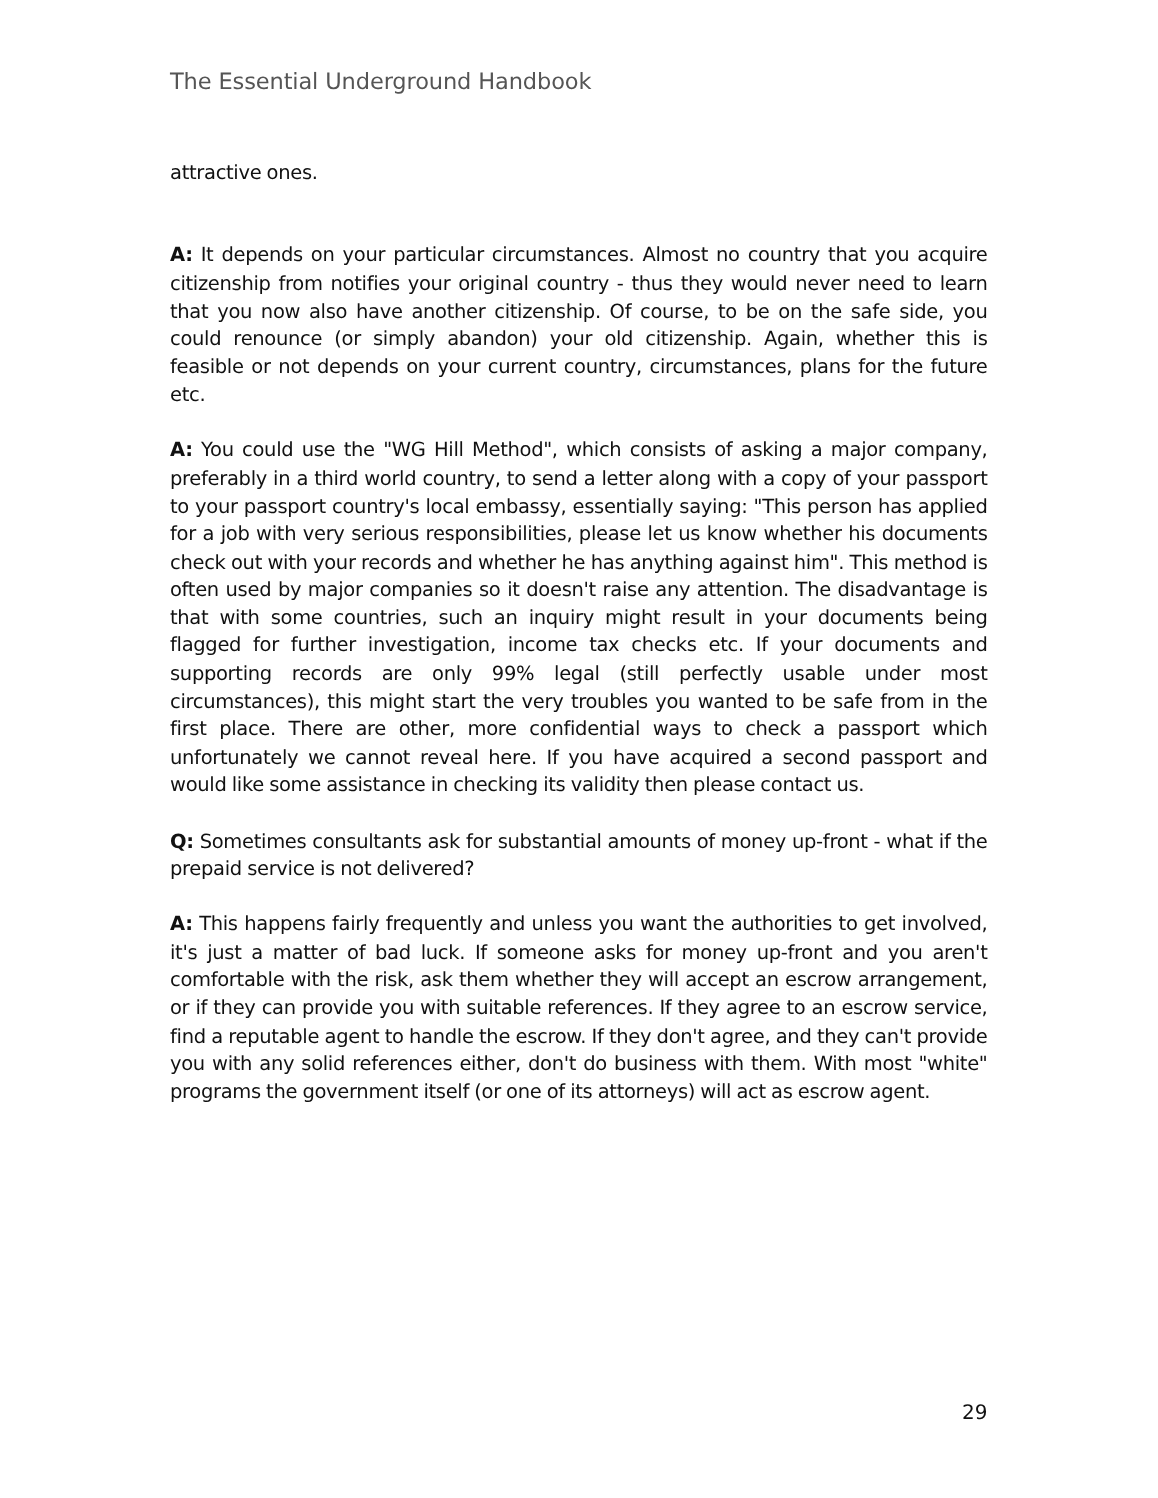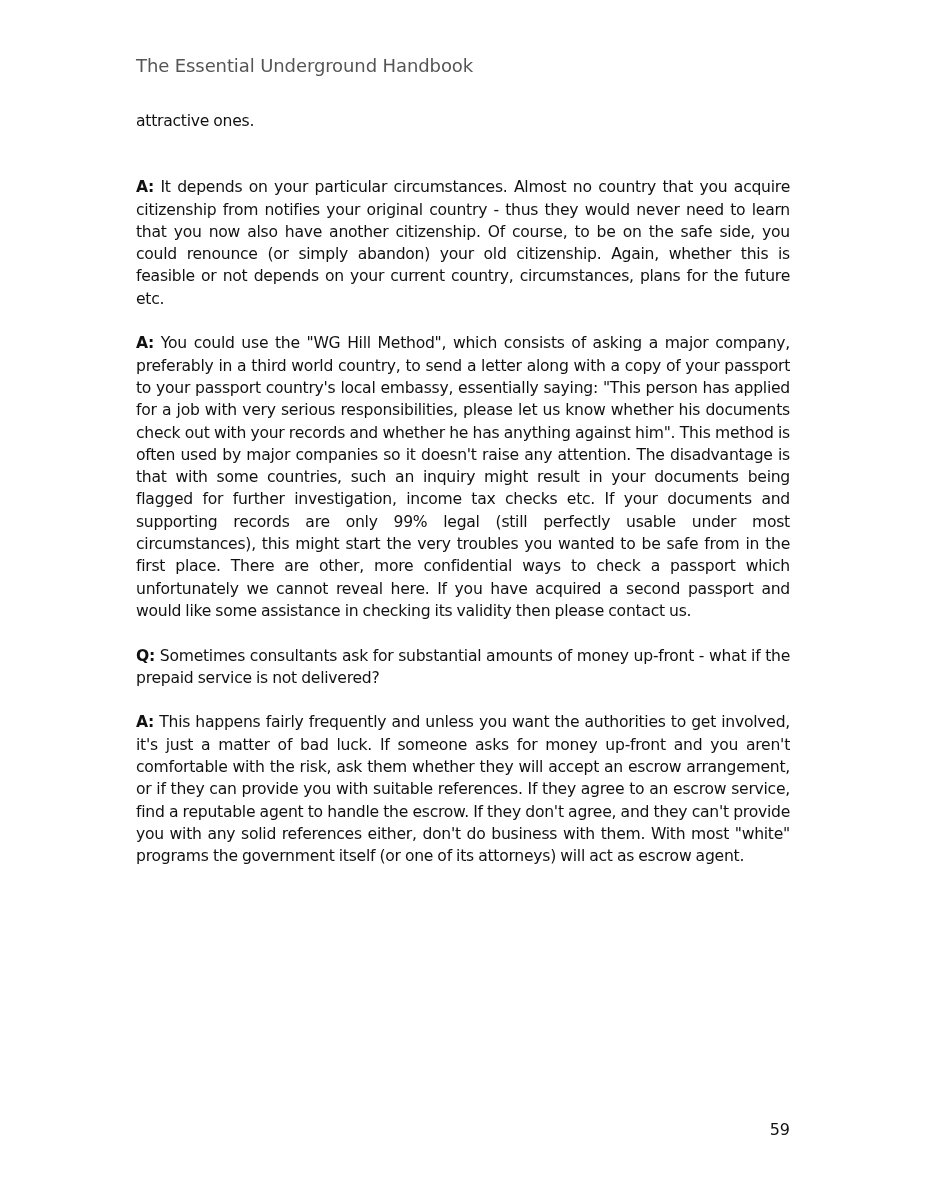--- a/index.html
+++ b/index.html
@@ -19,21 +19,21 @@
     position: absolute;
     left: 136px;
     top: 55px;
     font-size: 18px;
     color: #555555;
     letter-spacing: -0.1px;
   }
   .content {
     position: absolute;
     left: 136px;
-    top: 110px;
+    top: 127px;
     width: 654px;
     font-size: 15.6px;
     line-height: 22.3px;
     letter-spacing: -0.25px;
     text-align: justify;
     word-spacing: -0.5px;
   }
   .para {
     margin: 0 0 22.3px 0;
   }
@@ -62,13 +62,13 @@
   <p class="para lead">attractive ones.</p>
 
   <p class="para"><span class="label">A:</span><span> It depends on your particular circumstances. Almost no country that you acquire citizenship from notifies your original country - thus they would never need to learn that you now also have another citizenship. Of course, to be on the safe side, you could renounce (or simply abandon) your old citizenship. Again, whether this is feasible or not depends on your current country, circumstances, plans for the future etc.</span></p>
 
   <p class="para"><span class="label">A:</span><span> You could use the "WG Hill Method", which consists of asking a major company, preferably in a third world country, to send a letter along with a copy of your passport to your passport country's local embassy, essentially saying: "This person has applied for a job with very serious responsibilities, please let us know whether his documents check out with your records and whether he has anything against him". This method is often used by major companies so it doesn't raise any attention. The disadvantage is that with some countries, such an inquiry might result in your documents being flagged for further investigation, income tax checks etc. If your documents and supporting records are only 99% legal (still perfectly usable under most circumstances), this might start the very troubles you wanted to be safe from in the first place. There are other, more confidential ways to check a passport which unfortunately we cannot reveal here. If you have acquired a second passport and would like some assistance in checking its validity then please contact us.</span></p>
 
   <p class="para"><span class="label">Q:</span><span> Sometimes consultants ask for substantial amounts of money up-front - what if the prepaid service is not delivered?</span></p>
   <p class="para"><span class="label">A:</span><span> This happens fairly frequently and unless you want the authorities to get involved, it's just a matter of bad luck. If someone asks for money up-front and you aren't comfortable with the risk, ask them whether they will accept an escrow arrangement, or if they can provide you with suitable references. If they agree to an escrow service, find a reputable agent to handle the escrow. If they don't agree, and they can't provide you with any solid references either, don't do business with them. With most "white" programs the government itself (or one of its attorneys) will act as escrow agent.</span></p>
 </div>
 
-<div class="page-number">59</div>
+<div class="page-number">29</div>
 
 </body></html>

